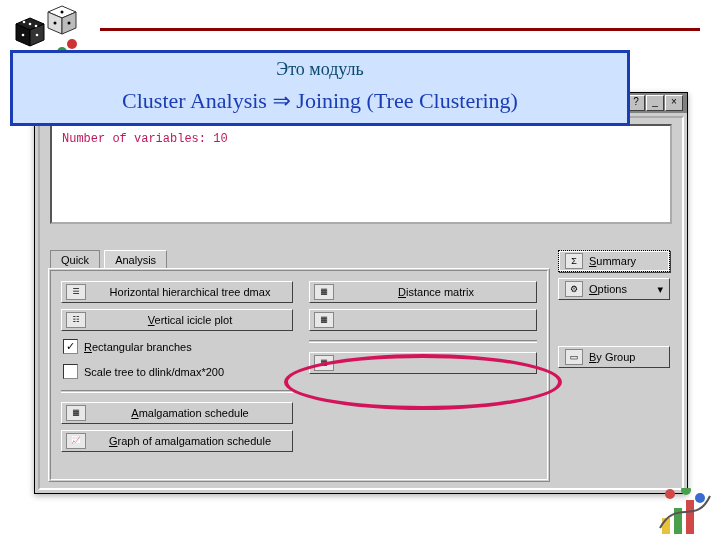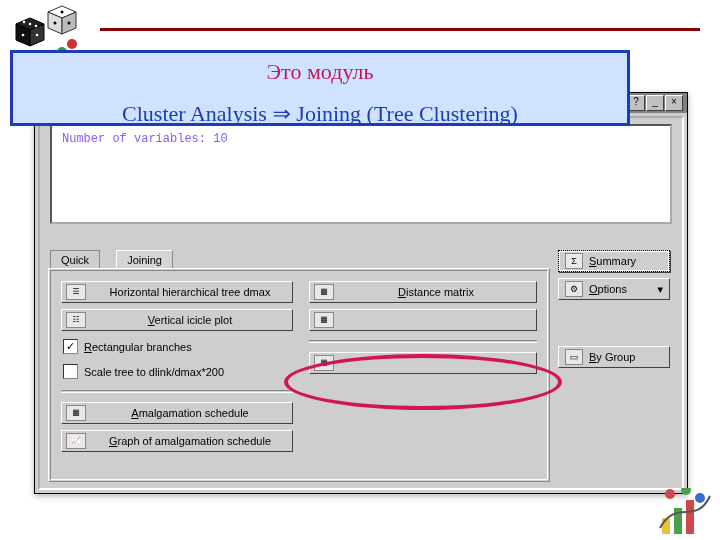--- a/index.html
+++ b/index.html
@@ -83,59 +83,59 @@
     background: #cecece;
   }
   .info-area {
     position: absolute;
     left: 10px; top: 6px; right: 10px; height: 100px;
     background: #fff;
     border: 2px inset #aaa;
     font-family: "Courier New", monospace;
     font-size: 12px;
     padding: 6px 10px;
-    color: #8b5cf6;
+    color: #be185d;
     box-sizing: border-box;
   }
   .overlay-box {
     position: absolute;
     left: 10px;
     top: 50px;
     width: 620px;
     height: 76px;
     background: #cfe2ff;
     border: 3px solid #1a3db5;
     box-sizing: border-box;
     text-align: center;
     z-index: 50;
     padding-top: 6px;
   }
   .overlay-box .line1 {
     font-family: "Times New Roman", serif;
-    font-size: 22px;
-    color: #be185d;
+    font-size: 18px;
+    color: #0c4a6e;
   }
   .overlay-box .line2 {
     font-family: "Times New Roman", serif;
     font-size: 22px;
     color: #1a3db5;
-    margin-top: 16px;
+    margin-top: 8px;
   }
   .tabs {
     position: absolute;
     left: 10px; top: 132px;
     display: flex;
     font-size: 11px;
   }
   .tab {
     padding: 3px 10px 2px 10px;
     background: #cecece;
     border: 1px solid #888;
     border-bottom: none;
-    margin-right: 16px;
+    margin-right: 4px;
     position: relative;
   }
   .tab.active {
     background: #d4d4d4;
     border-color:#fff #888 #d4d4d4 #fff;
     z-index: 2;
   }
   .tab-panel {
     position: absolute;
     left: 8px;
@@ -286,21 +286,21 @@
   </div>
 
   <div class="window-inner">
 
     <div class="info-area">
       <div>Number of variables: 10</div>
     </div>
 
     <div class="tabs">
       <div class="tab">Quick</div>
-      <div class="tab active">Joining</div>
+      <div class="tab active">Analysis</div>
     </div>
 
     <div class="tab-panel">
       <div class="tab-panel-inner">
 
         <div class="panel-col left">
           <div class="wide-btn">
             <span class="bicon">☰</span>
             <span class="lbl">Horizontal hierarchical tree dmax</span>
           </div>

